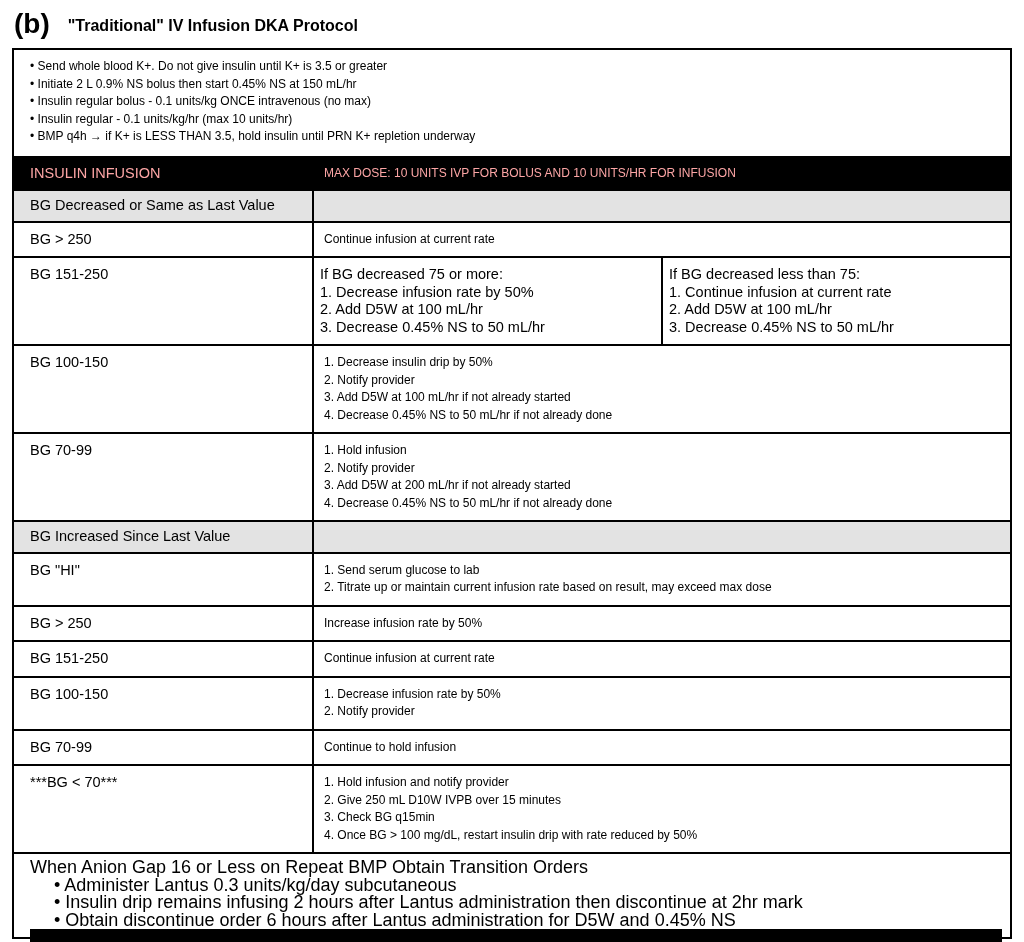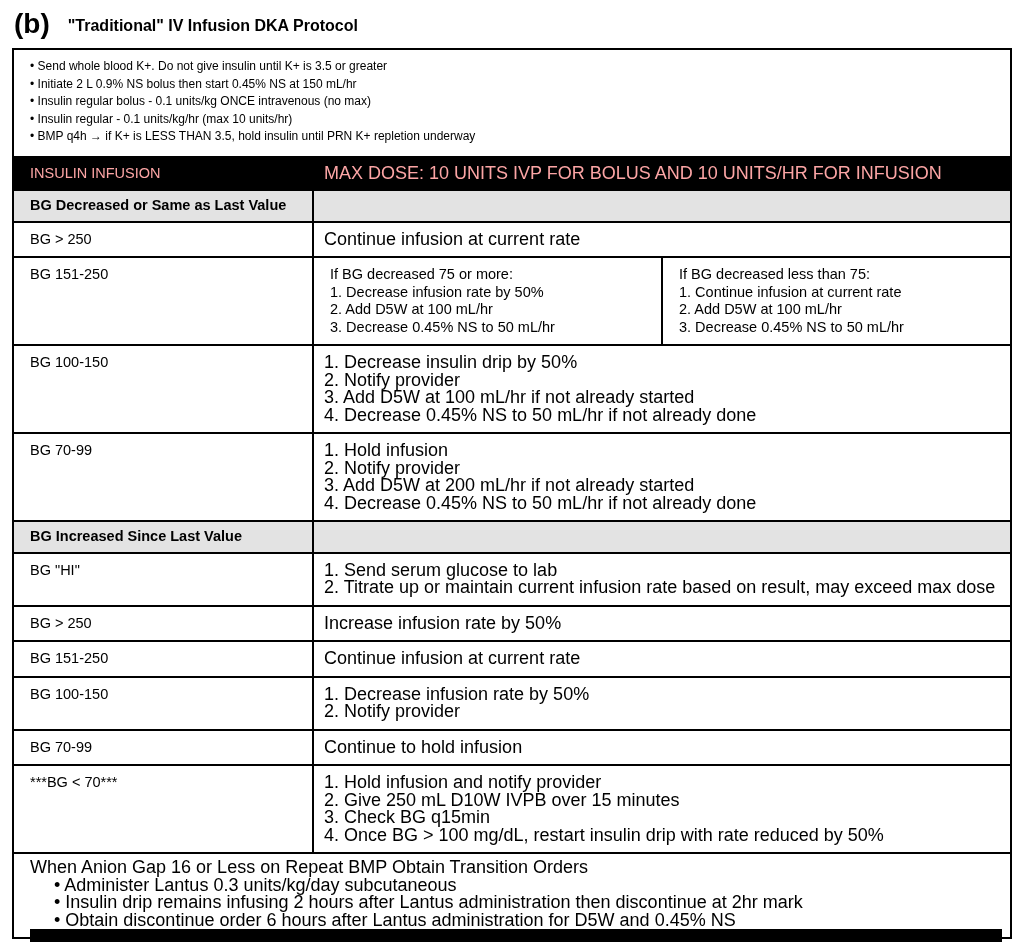--- a/index.html
+++ b/index.html
@@ -37,32 +37,32 @@
     flex: 0 0 300px;
     width: 300px;
     border-right: 2px solid #000;
     padding: 8px 8px 8px 16px;
     font-size: 14.5px;
     line-height: 17.5px;
   }
   .col-act {
     flex: 1;
     padding: 8px 10px;
-    font-size: 18px;
+    font-size: 12px;
     line-height: 17.5px;
     white-space: pre-line;
   }
 
   .section { background: #e3e3e3; }
-  .section .col-cond, .section .col-act { padding-top: 6px; padding-bottom: 6px; font-weight: bold; }
+  .section .col-cond, .section .col-act { padding-top: 6px; padding-bottom: 6px; }
 
   .split { flex: 1; display: flex; }
   .split-cell {
     flex: 1;
-    padding: 8px 16px;
+    padding: 8px 6px;
     font-size: 14.5px;
     line-height: 17.5px;
     white-space: pre-line;
   }
   .split-cell.left { border-right: 2px solid #000; }
 
   .footer { border-top: 2px solid #000; padding: 5px 0 8px 10px; font-size: 18px; line-height: 17.5px; }
   .footer-heading { padding-left: 6px; }
   .footer ul { padding-left: 30px; }
   .footer li { list-style: none; }

